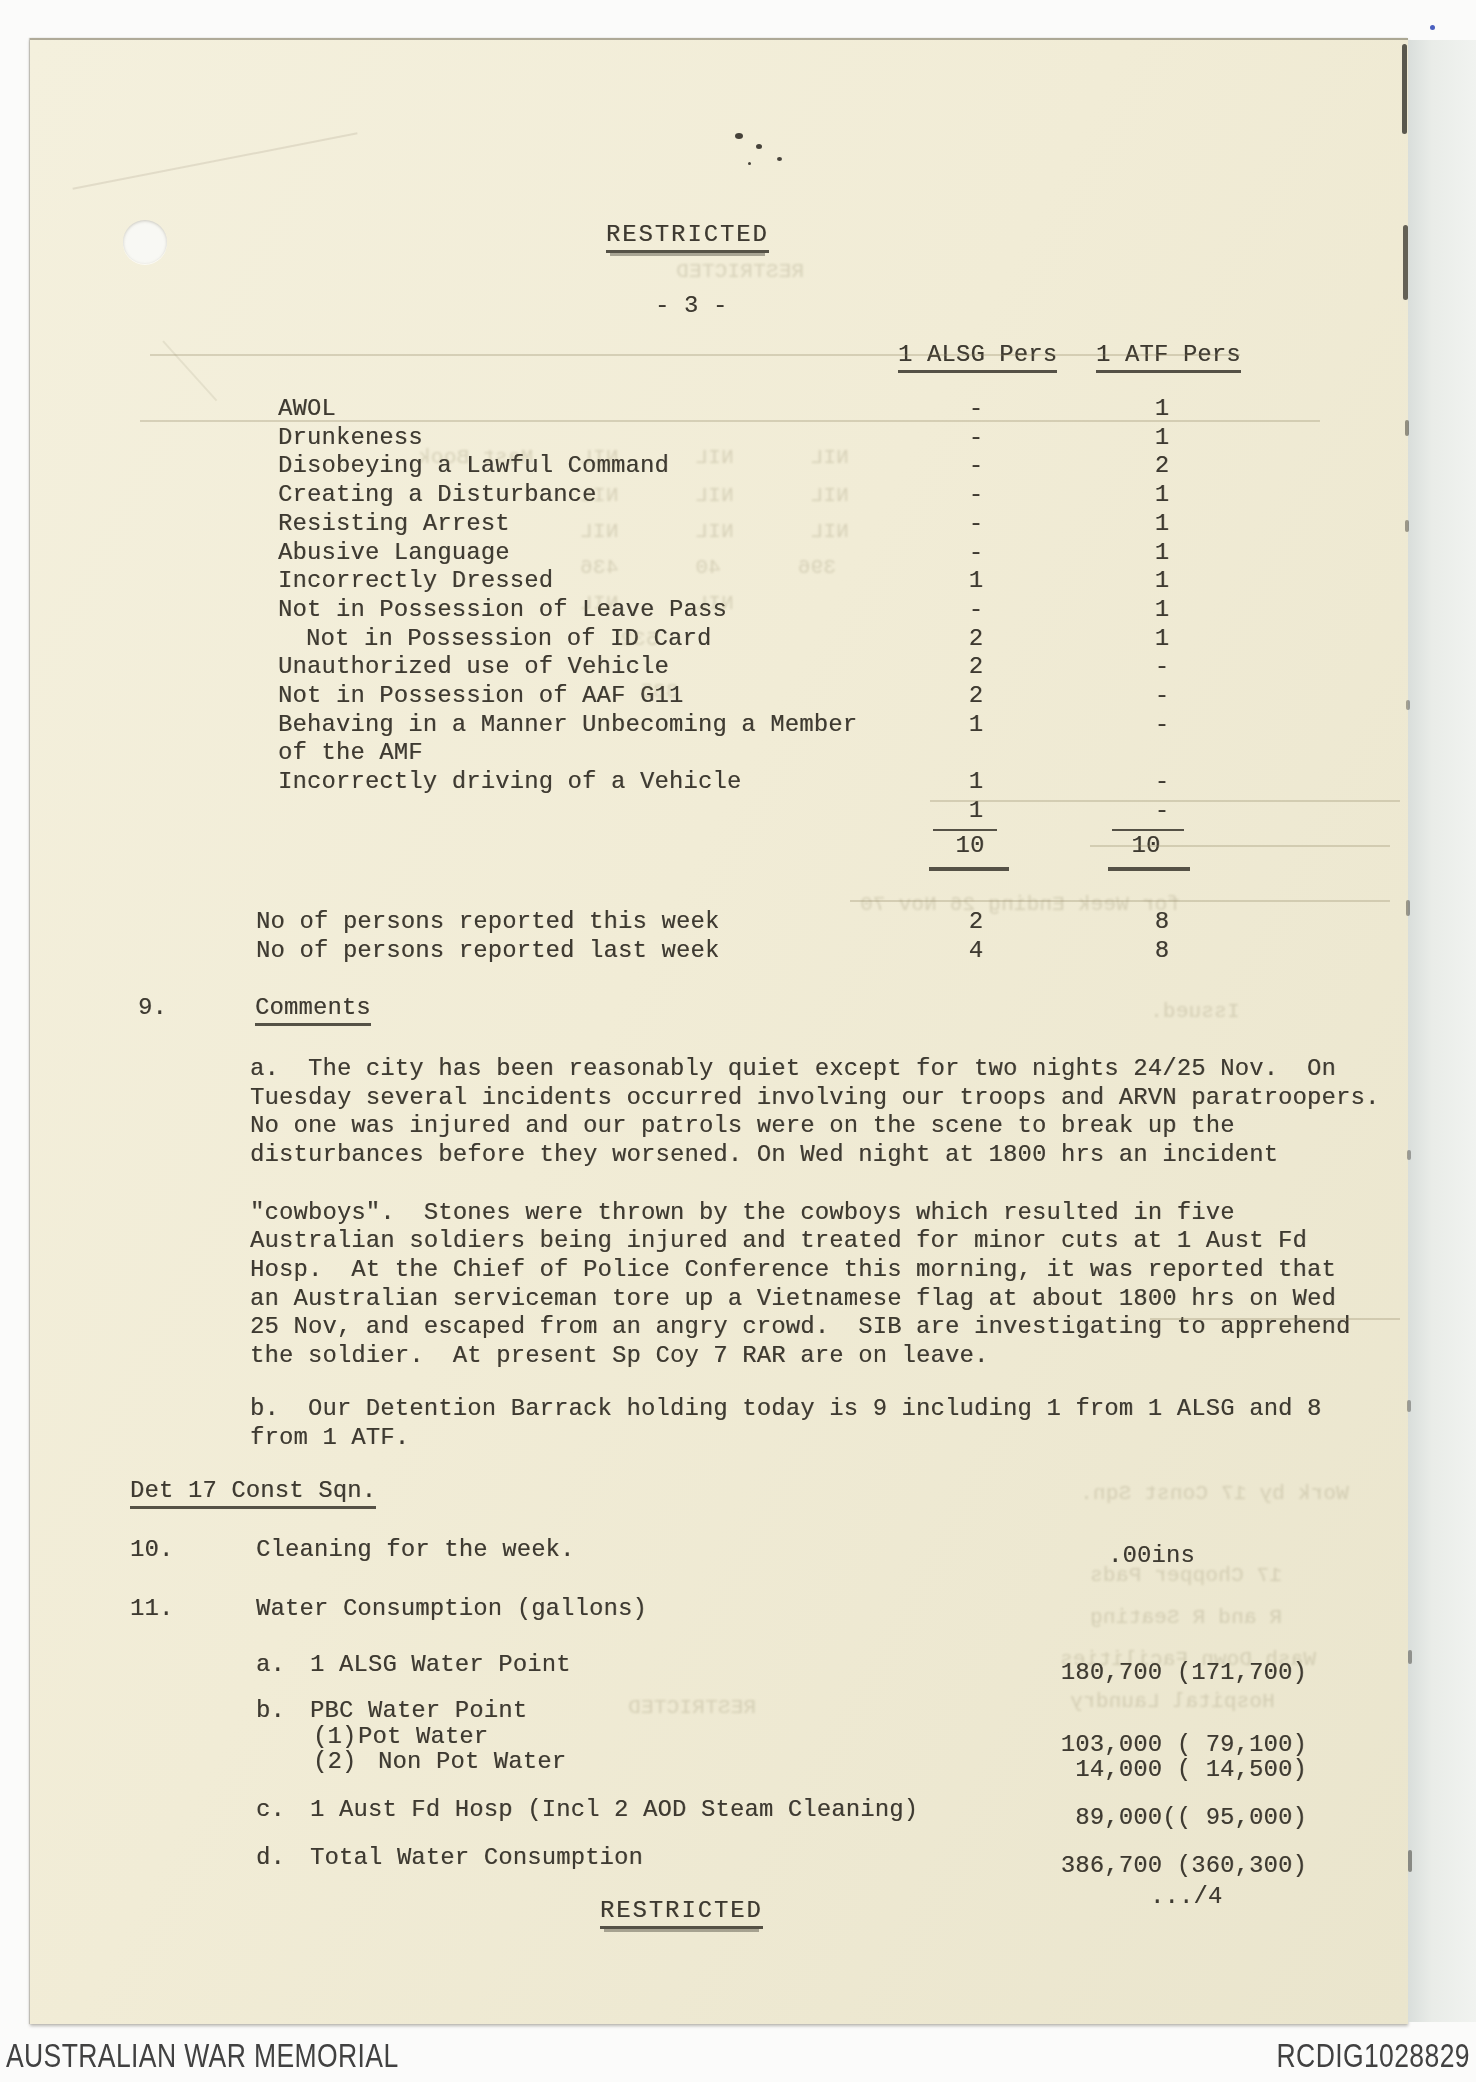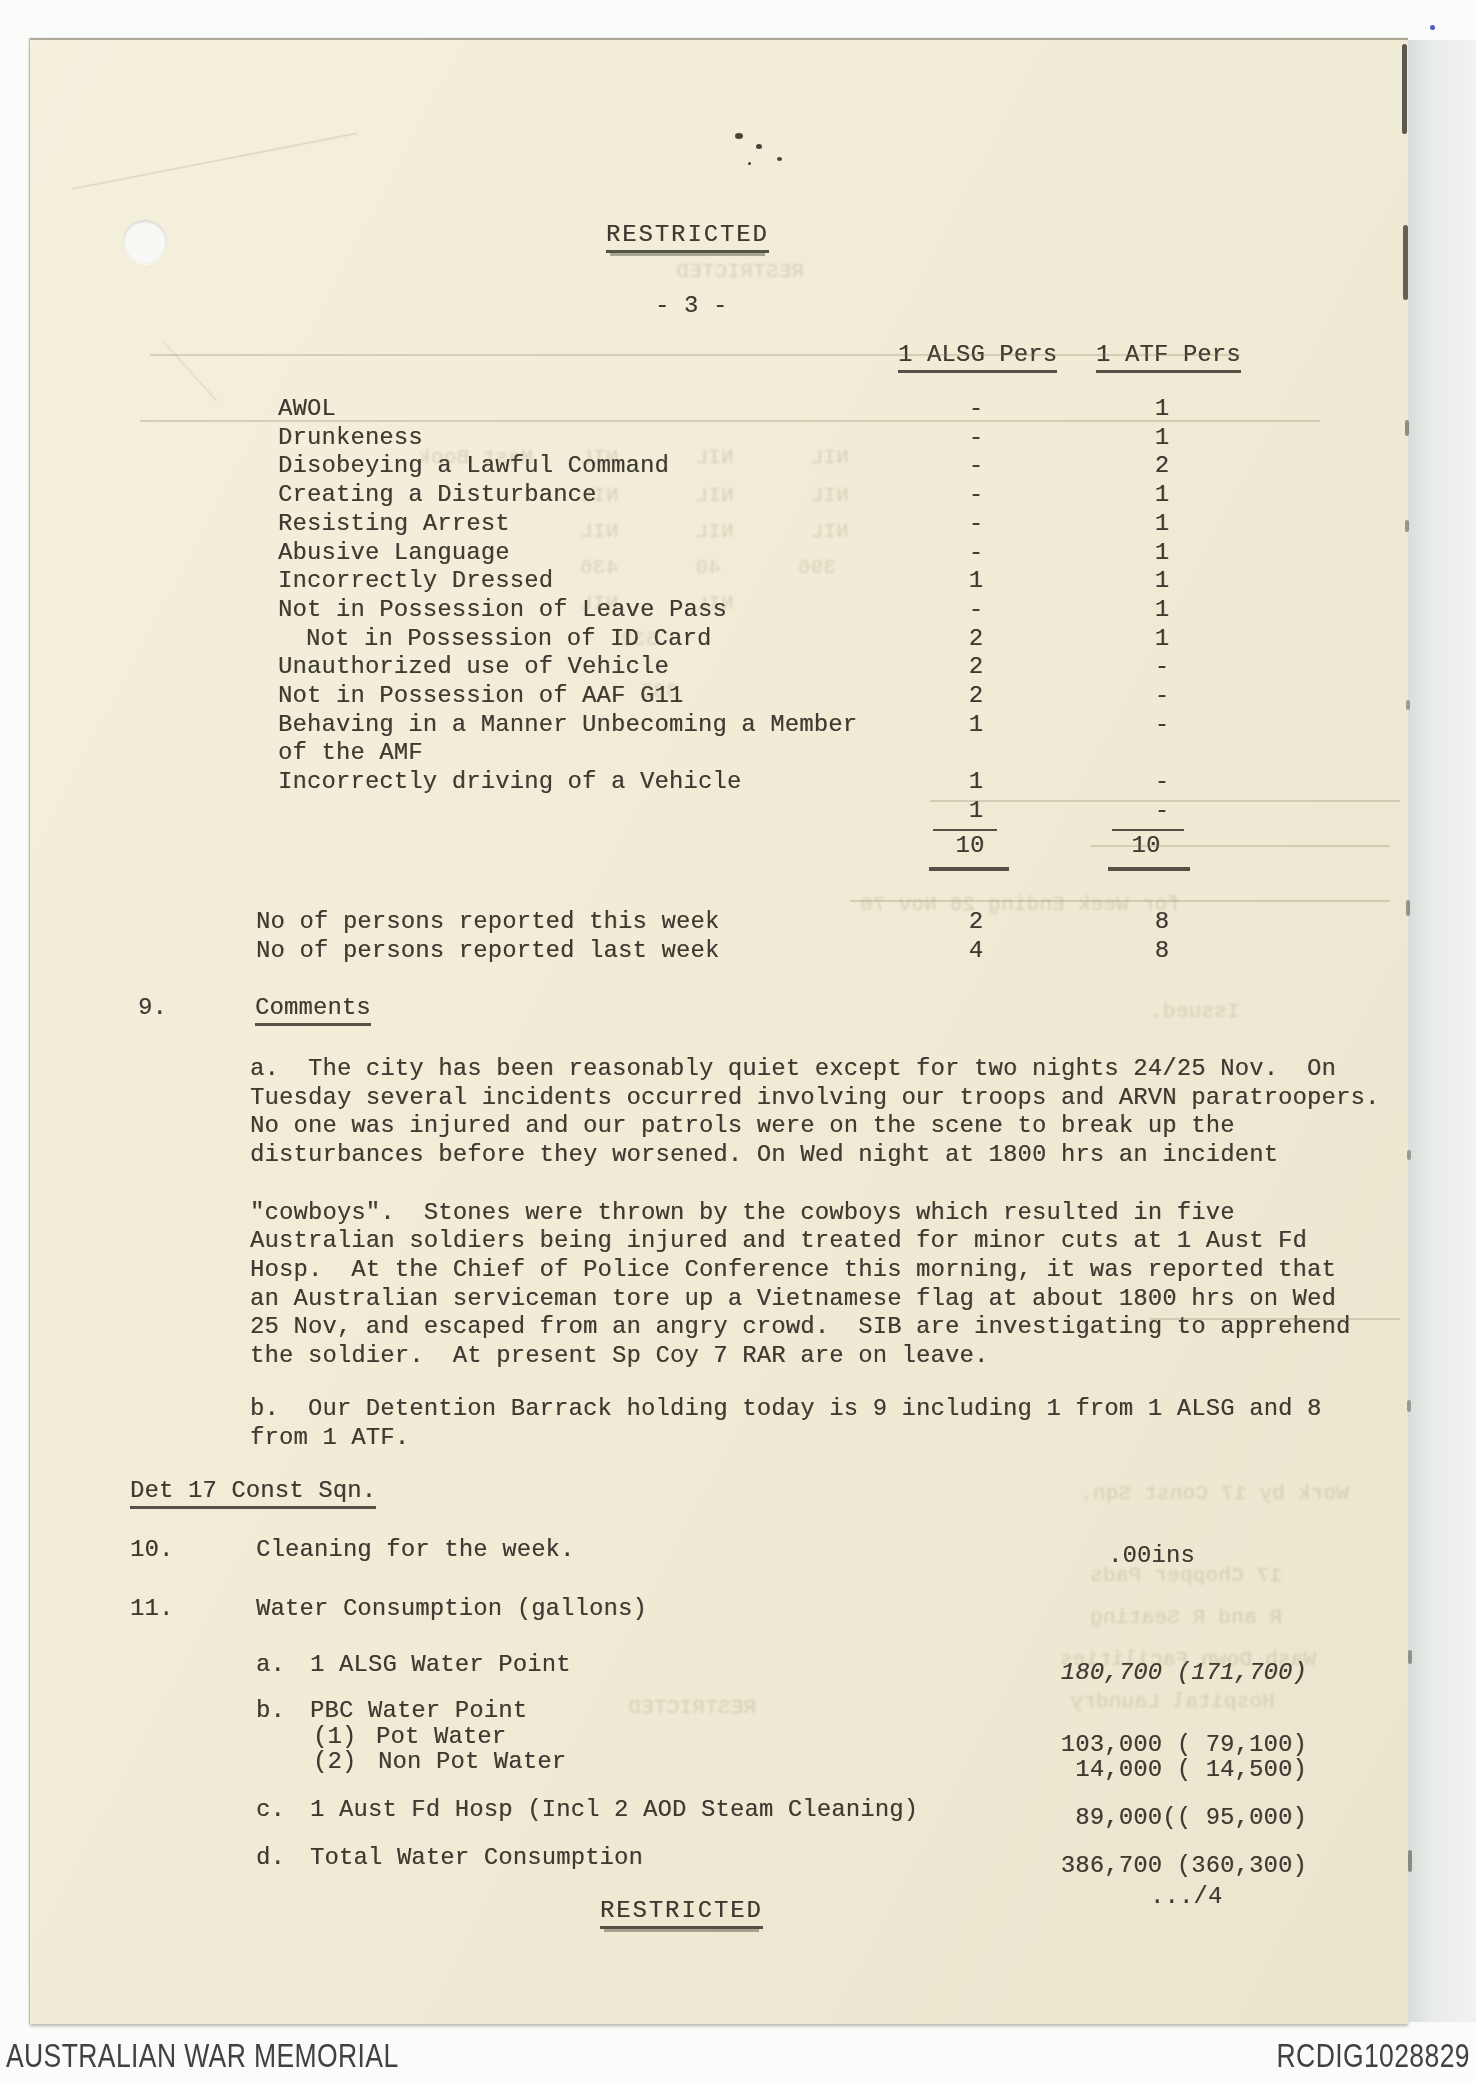--- a/index.html
+++ b/index.html
@@ -128,25 +128,25 @@
     <div class="tw" style="left: 250px; top: 1199.5px;">"cowboys".  Stones were thrown by the cowboys which resulted in five</div>
     <div class="tw" style="left: 250px; top: 1228.2px;">Australian soldiers being injured and treated for minor cuts at 1 Aust Fd</div>
     <div class="tw" style="left: 250px; top: 1256.9px;">Hosp.  At the Chief of Police Conference this morning, it was reported that</div>
     <div class="tw" style="left: 250px; top: 1285.6px;">an Australian serviceman tore up a Vietnamese flag at about 1800 hrs on Wed</div>
     <div class="tw" style="left: 250px; top: 1314.3px;">25 Nov, and escaped from an angry crowd.  SIB are investigating to apprehend</div>
     <div class="tw" style="left: 250px; top: 1343px;">the soldier.  At present Sp Coy 7 RAR are on leave.</div>
     <div class="tw" style="left: 250px; top: 1396px;">b.  Our Detention Barrack holding today is 9 including 1 from 1 ALSG and 8</div>
     <div class="tw" style="left: 250px; top: 1424.7px;">from 1 ATF.</div>
     <div class="tw" style="left: 256px; top: 1652px;">a.</div>
     <div class="tw" style="left: 310px; top: 1652px;">1 ALSG Water Point</div>
-    <div class="tw" style="right: 169px; top: 1660px; text-align: right; font-style: italic;">180,700 (171,700)</div>
+    <div class="tw" style="right: 169px; top: 1660px; text-align: right;">180,700 (171,700)</div>
     <div class="tw" style="left: 256px; top: 1698px;">b.</div>
     <div class="tw" style="left: 310px; top: 1698px;">PBC Water Point</div>
     <div class="tw" style="left: 313px; top: 1724px;">(1)</div>
-    <div class="tw" style="left: 376px; top: 1724px;">Pot Water</div>
+    <div class="tw" style="left: 358px; top: 1724px;">Pot Water</div>
     <div class="tw" style="right: 169px; top: 1732px; text-align: right;">103,000 ( 79,100)</div>
     <div class="tw" style="left: 313px; top: 1749px;">(2)</div>
     <div class="tw" style="left: 378px; top: 1749px;">Non Pot Water</div>
     <div class="tw" style="right: 169px; top: 1757px; text-align: right;">14,000 ( 14,500)</div>
     <div class="tw" style="left: 256px; top: 1797px;">c.</div>
     <div class="tw" style="left: 310px; top: 1797px;">1 Aust Fd Hosp (Incl 2 AOD Steam Cleaning)</div>
     <div class="tw" style="right: 169px; top: 1805px; text-align: right;">89,000(( 95,000)</div>
     <div class="tw" style="left: 256px; top: 1845px;">d.</div>
     <div class="tw" style="left: 310px; top: 1845px;">Total Water Consumption</div>
     <div class="tw" style="right: 169px; top: 1853px; text-align: right;">386,700 (360,300)</div>

